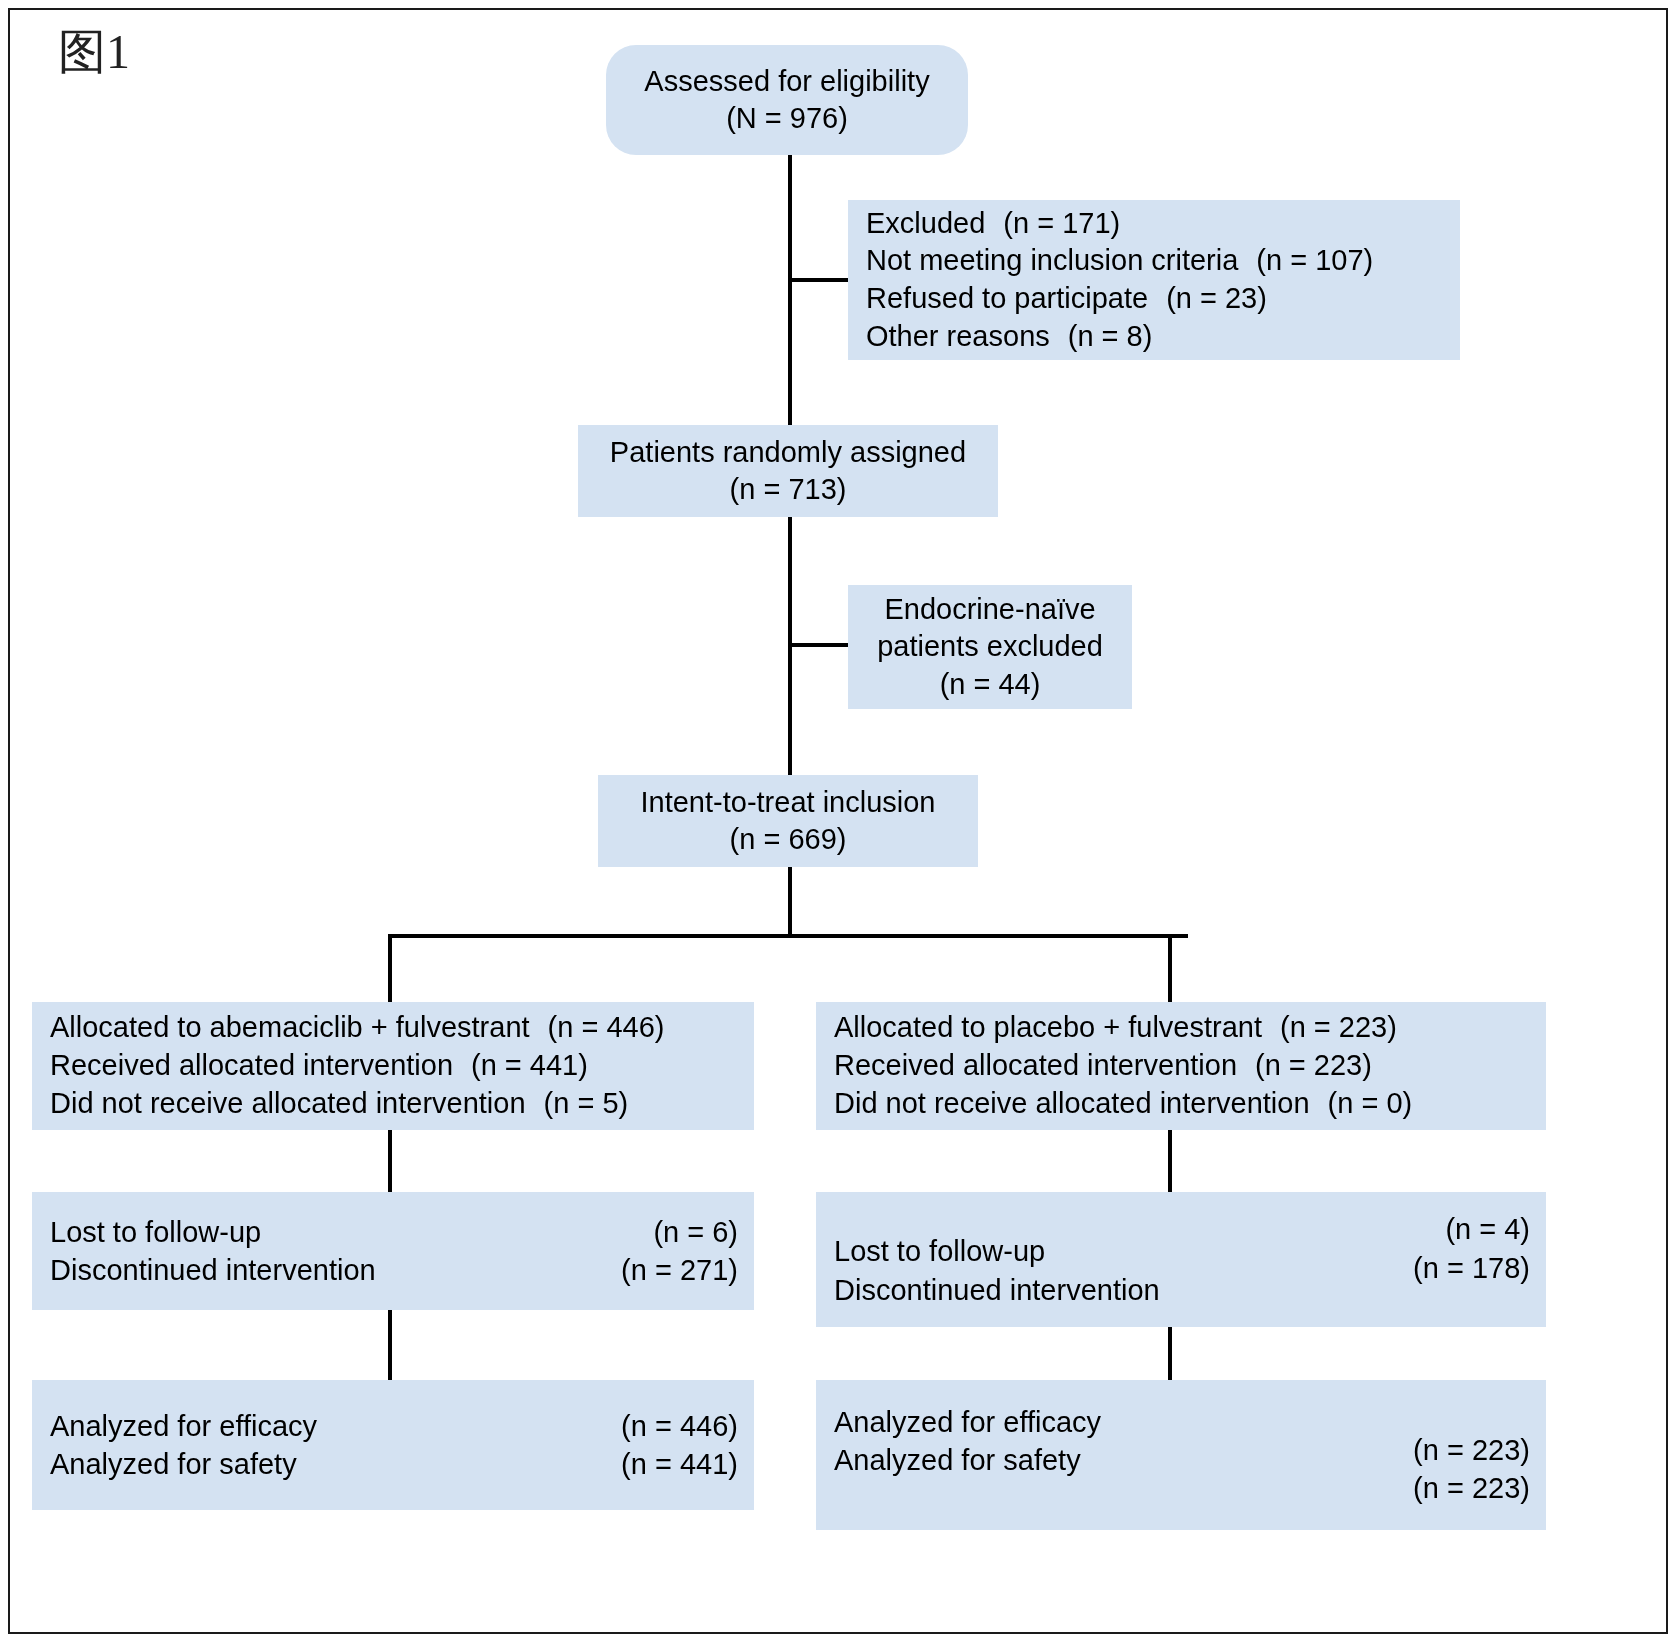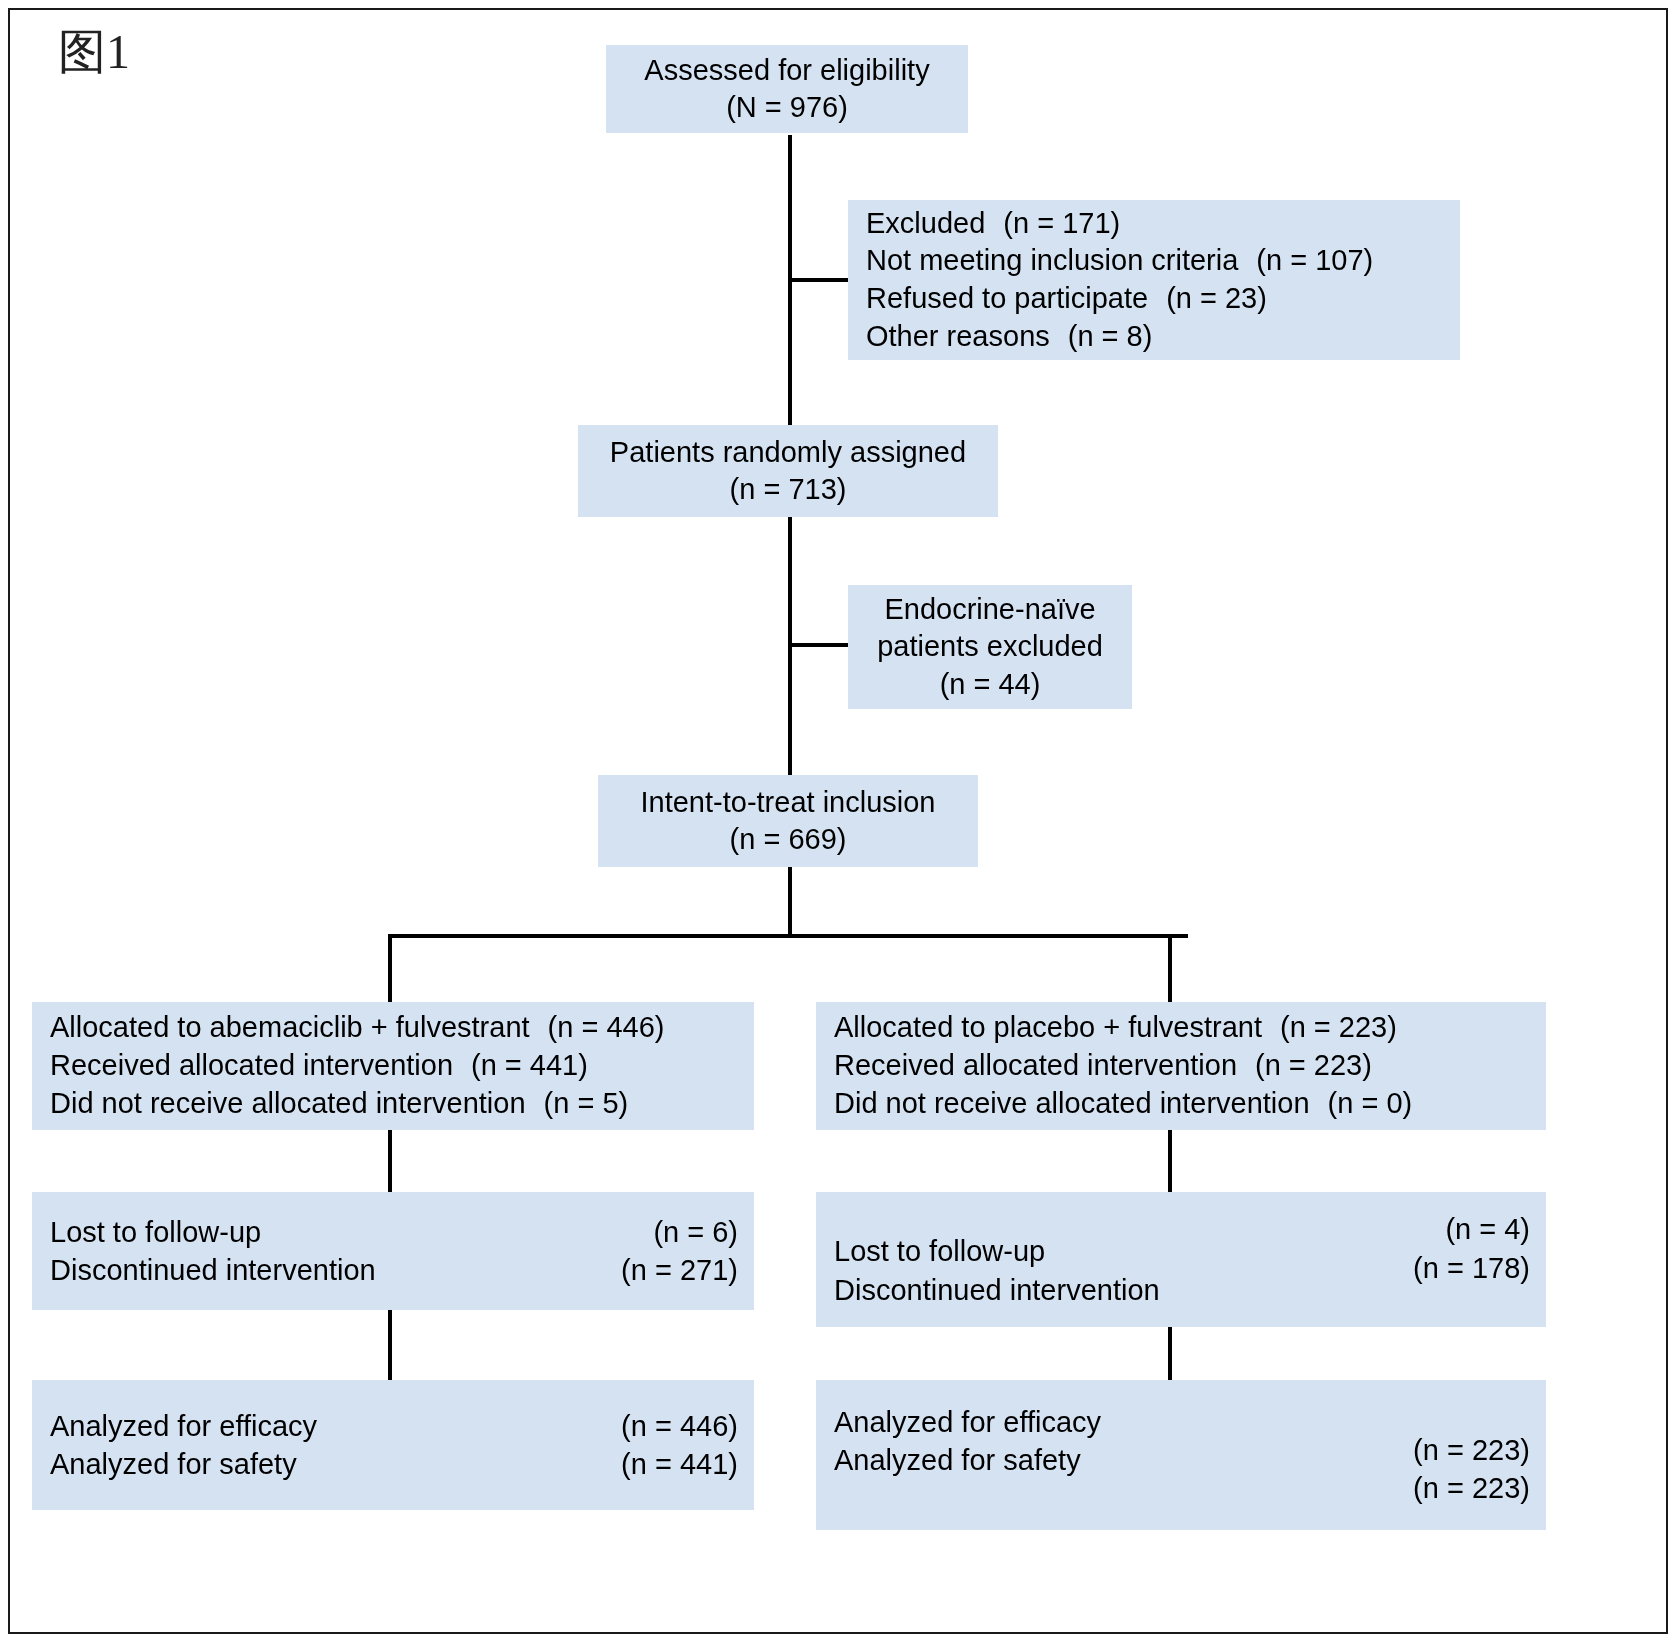--- a/index.html
+++ b/index.html
@@ -110,21 +110,21 @@
   <div class="line hline" style="left:388px; top:934px; width:800px;"></div>
   <div class="line vline" style="left:388px; top:934px; height:68px;"></div>
   <div class="line vline" style="left:1168px; top:934px; height:68px;"></div>
 
   <div class="line vline" style="left:388px; top:1130px; height:64px;"></div>
   <div class="line vline" style="left:1168px; top:1130px; height:64px;"></div>
 
   <div class="line vline" style="left:388px; top:1310px; height:70px;"></div>
   <div class="line vline" style="left:1168px; top:1310px; height:70px;"></div>
 
-  <div class="box box-center" style="left:606px; top:45px; width:362px; height:88px;">
+  <div class="box box-center" style="left:606px; top:45px; width:362px; height:110px;border-radius:30px;">
     <div class="ln">Assessed for eligibility</div>
     <div class="ln">(N = 976)</div>
   </div>
 
   <div class="box rows" style="left:848px; top:200px; width:612px; height:160px;">
     <div class="row">
       <span class="lbl">Excluded</span>
       <span class="num">(n = 171)</span>
     </div>
     <div class="row">

